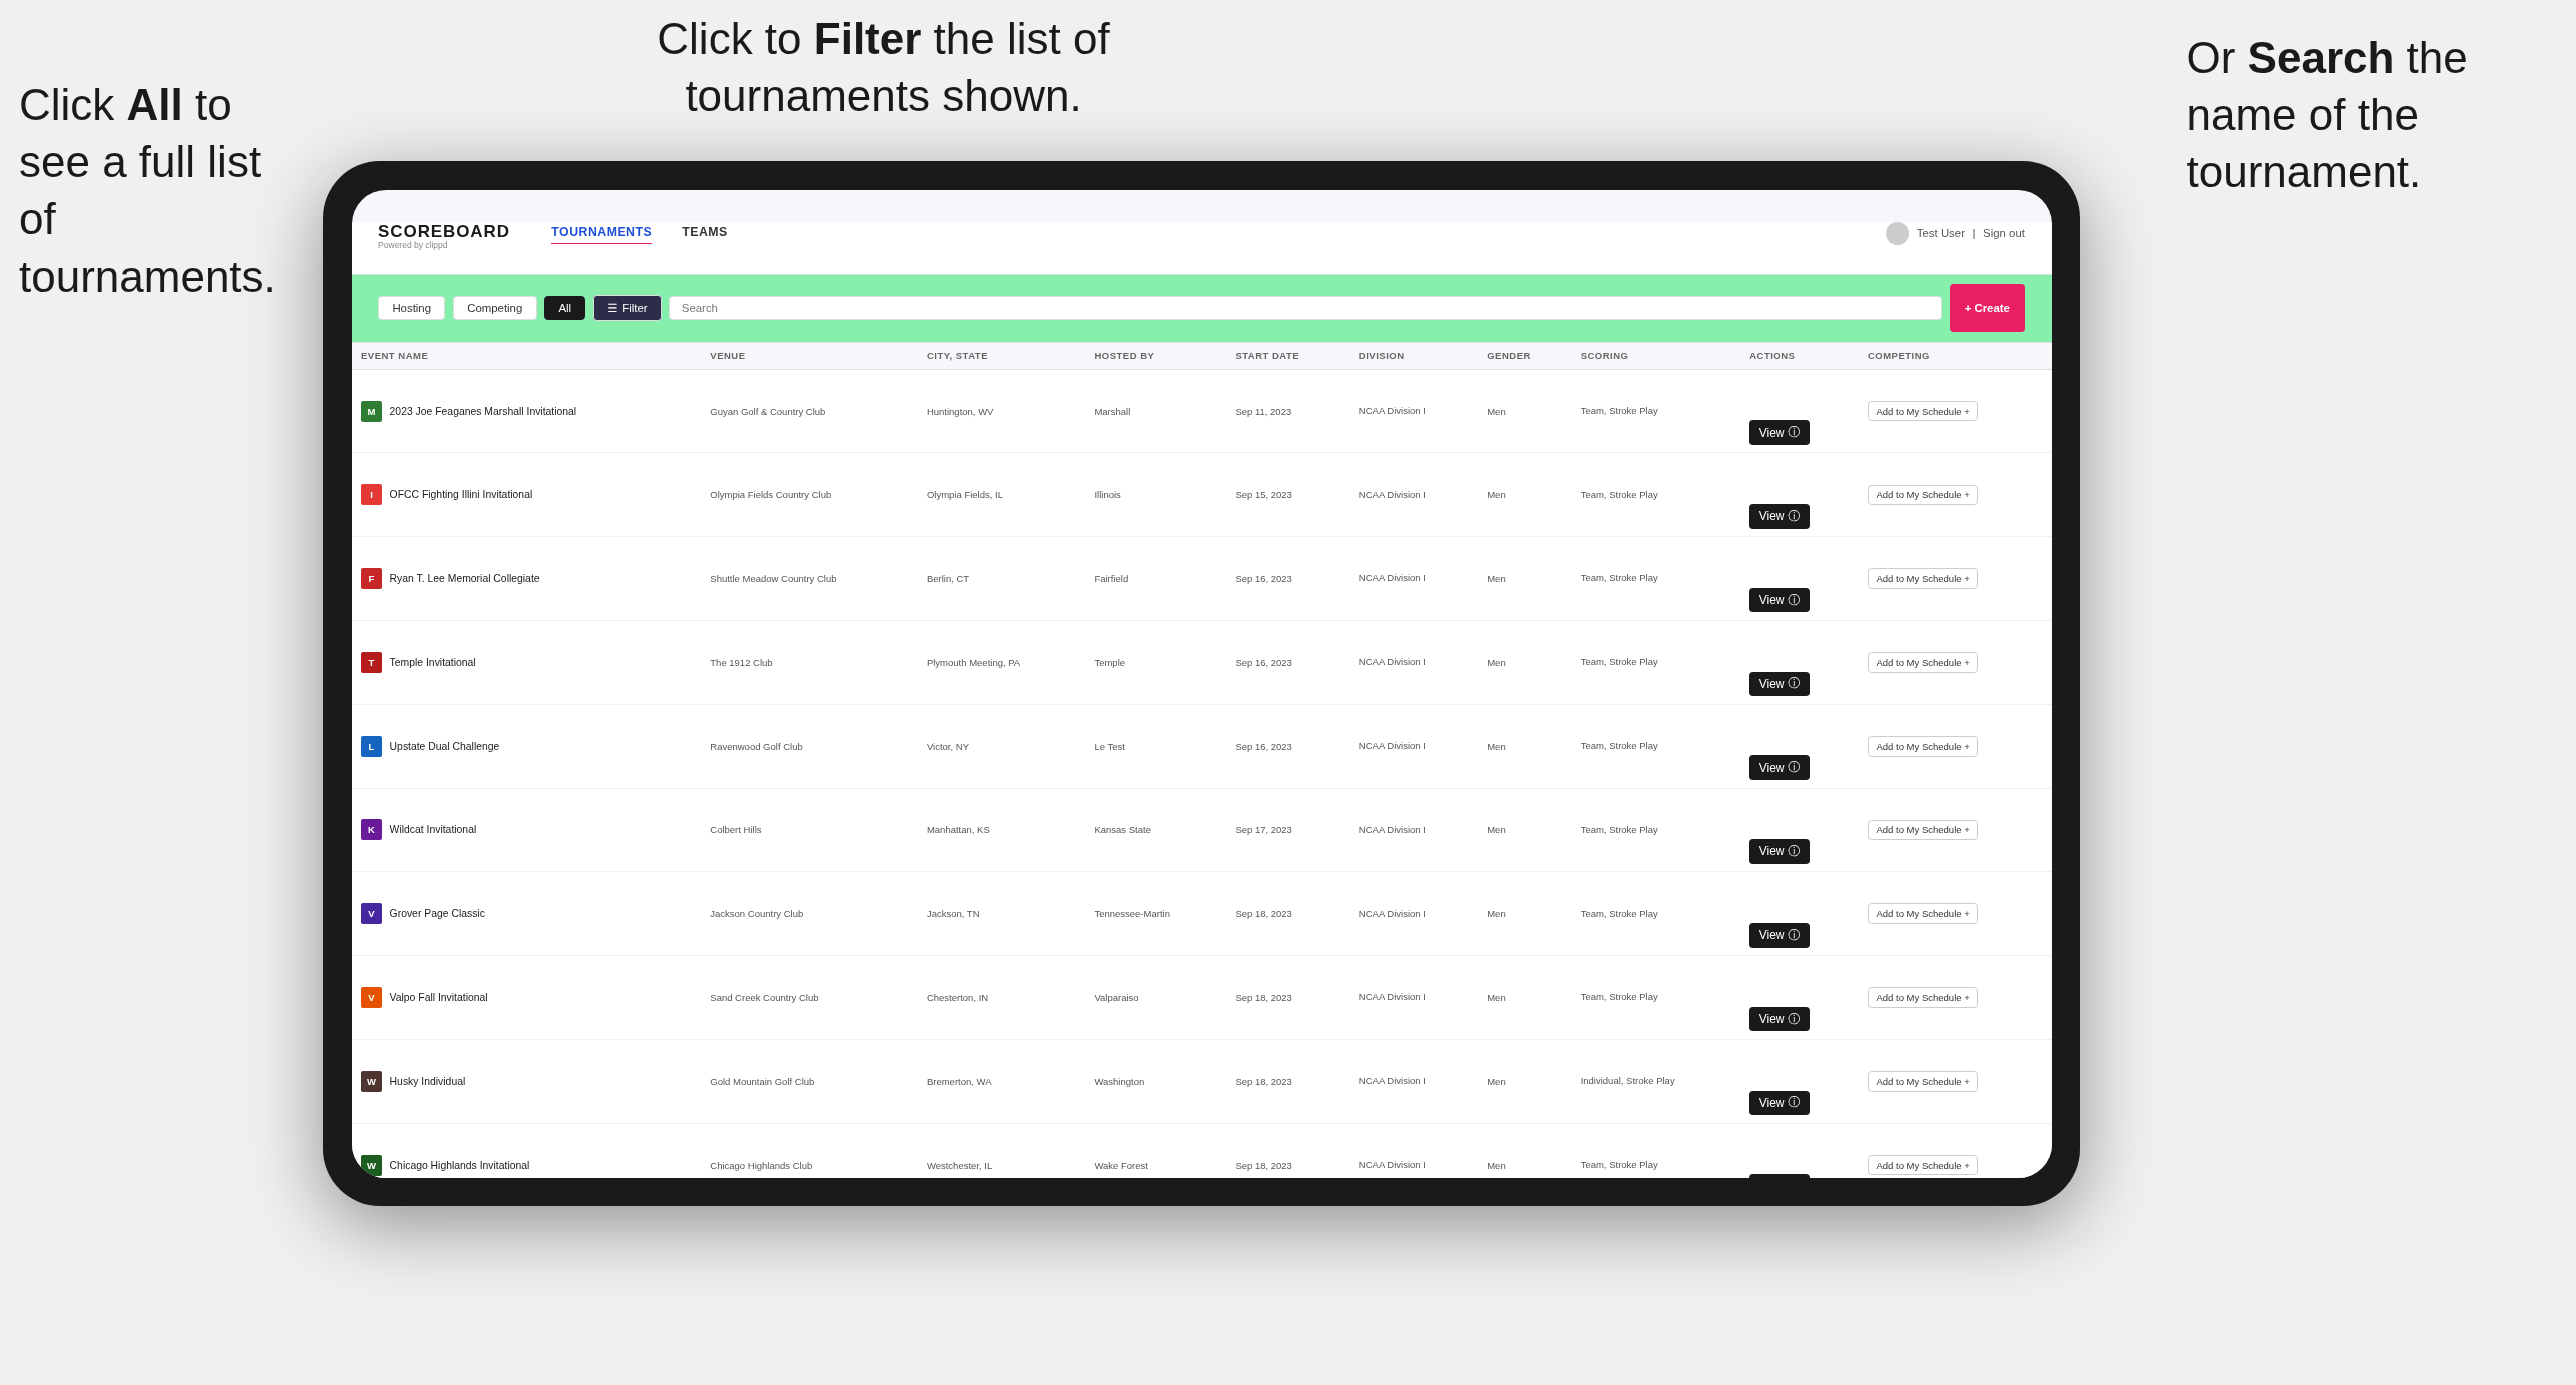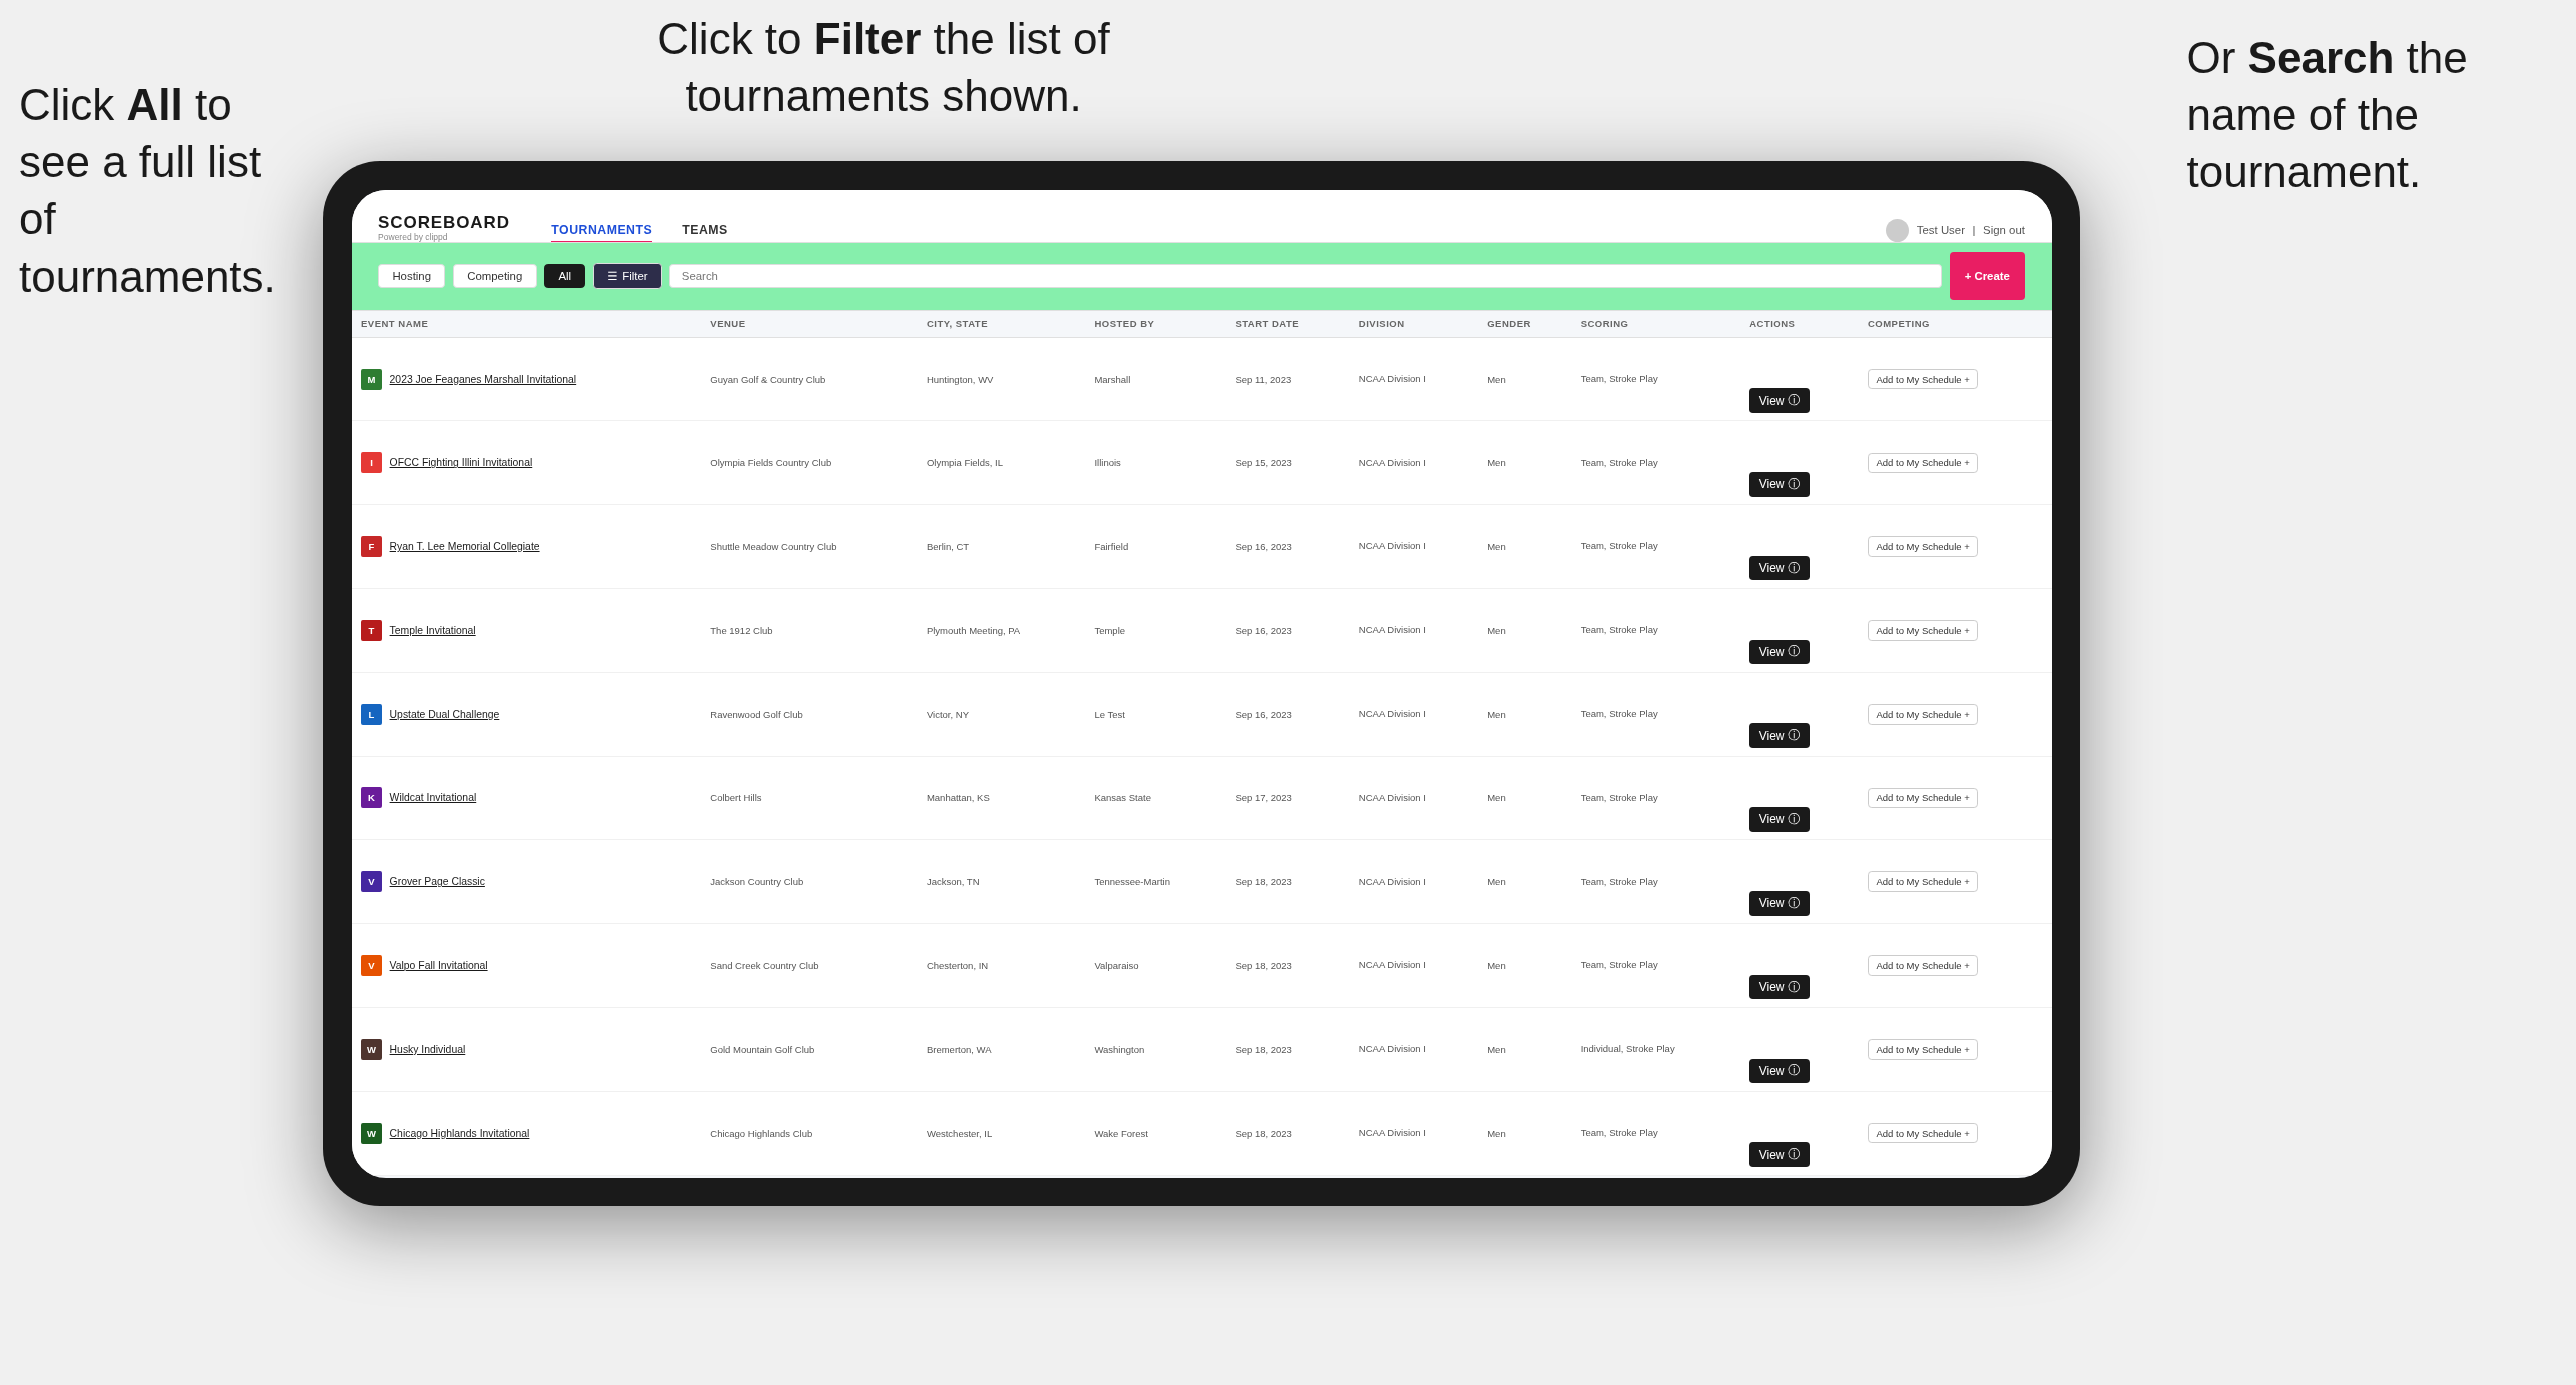--- a/index.html
+++ b/index.html
@@ -57,23 +57,24 @@
       flex-direction: column;
     }
 
     
     .top-nav {
       background: #fff;
       border-bottom: 0.9px solid #e0e0e0;
       padding: 0 26.6px;
       height: 53px;
       display: flex;
-      align-items: flex-end;
+      align-items: flex-start;
       gap: 30px;
       flex-shrink: 0;
+      margin-top: 32px;
     }
 
     .logo-area {
       display: flex;
       flex-direction: column;
       margin-right: 11.4px;
     }
 
     .logo-text {
       font-size: 17px;
@@ -232,21 +233,20 @@
       display: flex;
       align-items: center;
       justify-content: center;
       font-size: 11.4px;
     }
 
     .event-name {
       font-size: 10.4px;
       font-weight: 500;
       color: #1a1a1a;
-      text-decoration: underline;
     }
 
     .view-btn {
       background: #1a1a1a;
       color: #fff;
       border: none;
       border-radius: 3.8px;
       padding: 3.8px 9.5px;
       font-size: 12px;
       cursor: pointer;

